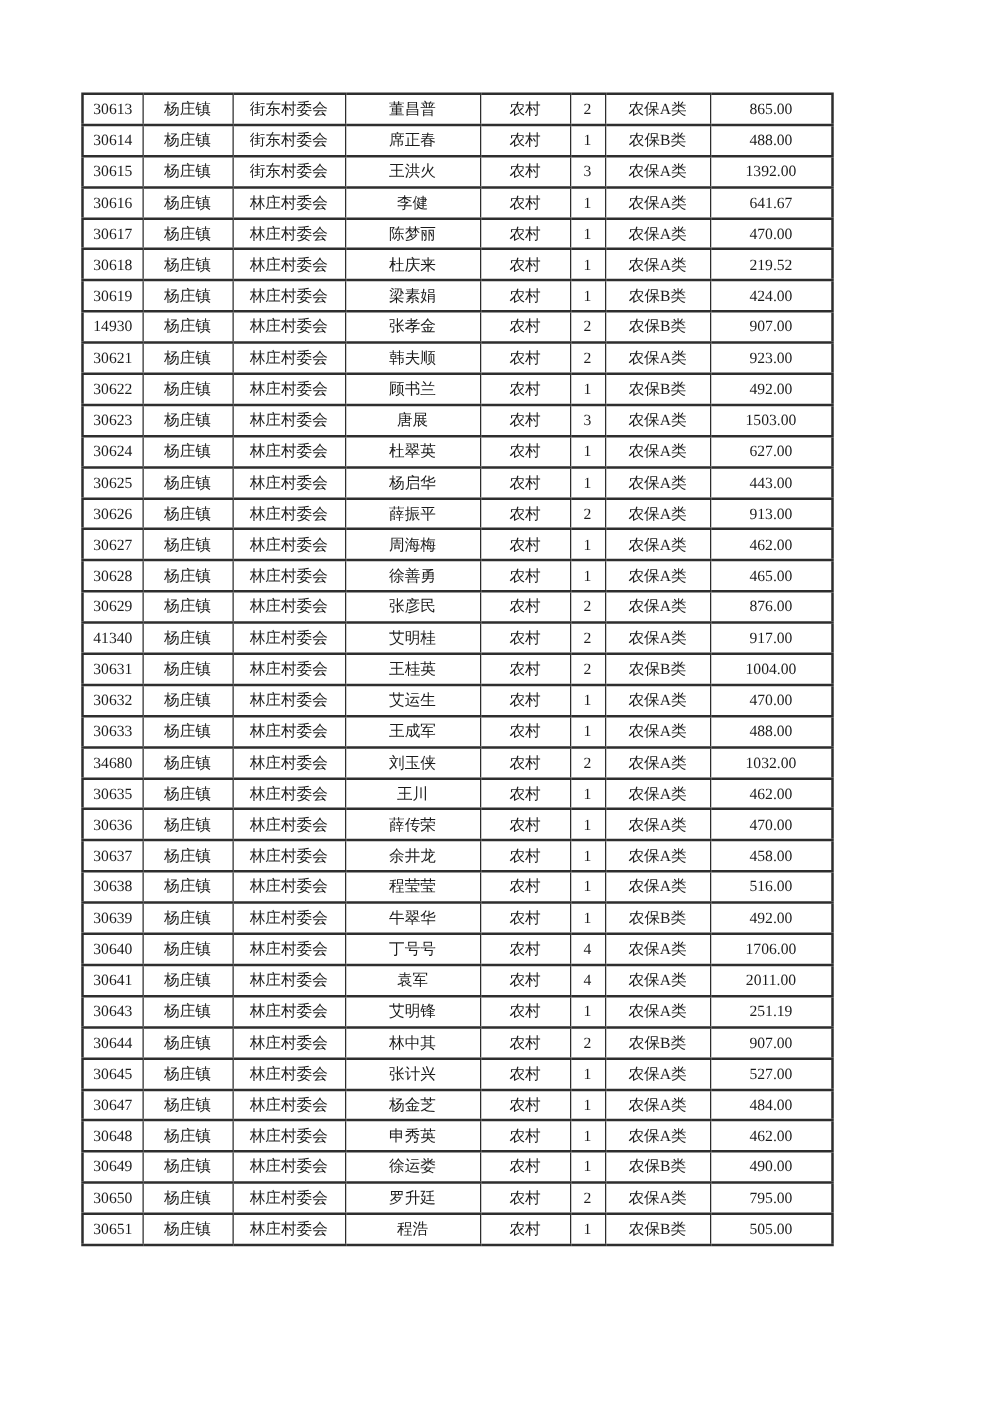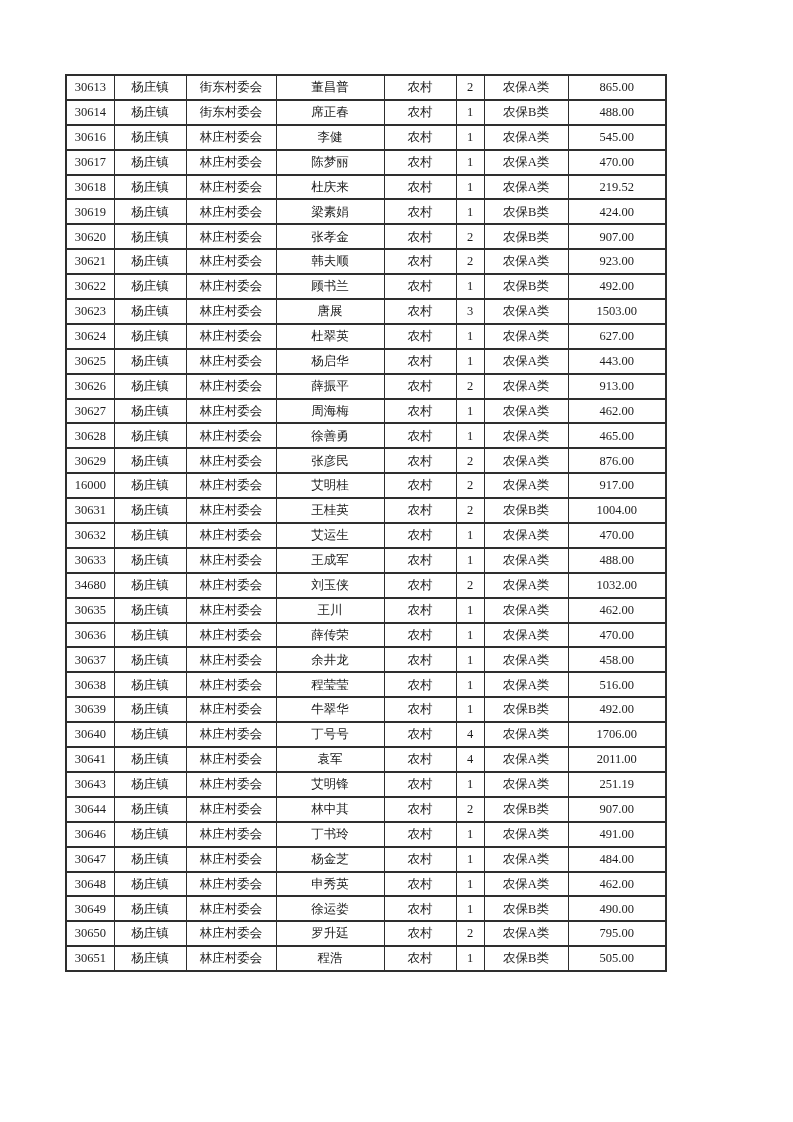--- a/index.html
+++ b/index.html
@@ -73,28 +73,38 @@
           <td>30614</td>
           <td>杨庄镇</td>
           <td>街东村委会</td>
           <td>席正春</td>
           <td>农村</td>
           <td>1</td>
           <td>农保B类</td>
           <td>488.00</td>
         </tr>
         <tr>
+          <td>30615</td>
+          <td>杨庄镇</td>
+          <td>街东村委会</td>
+          <td>王洪火</td>
+          <td>农村</td>
+          <td>3</td>
+          <td>农保A类</td>
+          <td>1392.00</td>
+        </tr>
+        <tr>
           <td>30616</td>
           <td>杨庄镇</td>
           <td>林庄村委会</td>
           <td>李健</td>
           <td>农村</td>
           <td>1</td>
           <td>农保A类</td>
-          <td>545.00</td>
+          <td>641.67</td>
         </tr>
         <tr>
           <td>30617</td>
           <td>杨庄镇</td>
           <td>林庄村委会</td>
           <td>陈梦丽</td>
           <td>农村</td>
           <td>1</td>
           <td>农保A类</td>
           <td>470.00</td>
@@ -113,21 +123,21 @@
           <td>30619</td>
           <td>杨庄镇</td>
           <td>林庄村委会</td>
           <td>梁素娟</td>
           <td>农村</td>
           <td>1</td>
           <td>农保B类</td>
           <td>424.00</td>
         </tr>
         <tr>
-          <td>30620</td>
+          <td>14930</td>
           <td>杨庄镇</td>
           <td>林庄村委会</td>
           <td>张孝金</td>
           <td>农村</td>
           <td>2</td>
           <td>农保B类</td>
           <td>907.00</td>
         </tr>
         <tr>
           <td>30621</td>
@@ -213,21 +223,21 @@
           <td>30629</td>
           <td>杨庄镇</td>
           <td>林庄村委会</td>
           <td>张彦民</td>
           <td>农村</td>
           <td>2</td>
           <td>农保A类</td>
           <td>876.00</td>
         </tr>
         <tr>
-          <td>16000</td>
+          <td>41340</td>
           <td>杨庄镇</td>
           <td>林庄村委会</td>
           <td>艾明桂</td>
           <td>农村</td>
           <td>2</td>
           <td>农保A类</td>
           <td>917.00</td>
         </tr>
         <tr>
           <td>30631</td>
@@ -353,28 +363,28 @@
           <td>30644</td>
           <td>杨庄镇</td>
           <td>林庄村委会</td>
           <td>林中其</td>
           <td>农村</td>
           <td>2</td>
           <td>农保B类</td>
           <td>907.00</td>
         </tr>
         <tr>
-          <td>30646</td>
-          <td>杨庄镇</td>
-          <td>林庄村委会</td>
-          <td>丁书玲</td>
-          <td>农村</td>
-          <td>1</td>
-          <td>农保A类</td>
-          <td>491.00</td>
+          <td>30645</td>
+          <td>杨庄镇</td>
+          <td>林庄村委会</td>
+          <td>张计兴</td>
+          <td>农村</td>
+          <td>1</td>
+          <td>农保A类</td>
+          <td>527.00</td>
         </tr>
         <tr>
           <td>30647</td>
           <td>杨庄镇</td>
           <td>林庄村委会</td>
           <td>杨金芝</td>
           <td>农村</td>
           <td>1</td>
           <td>农保A类</td>
           <td>484.00</td>

